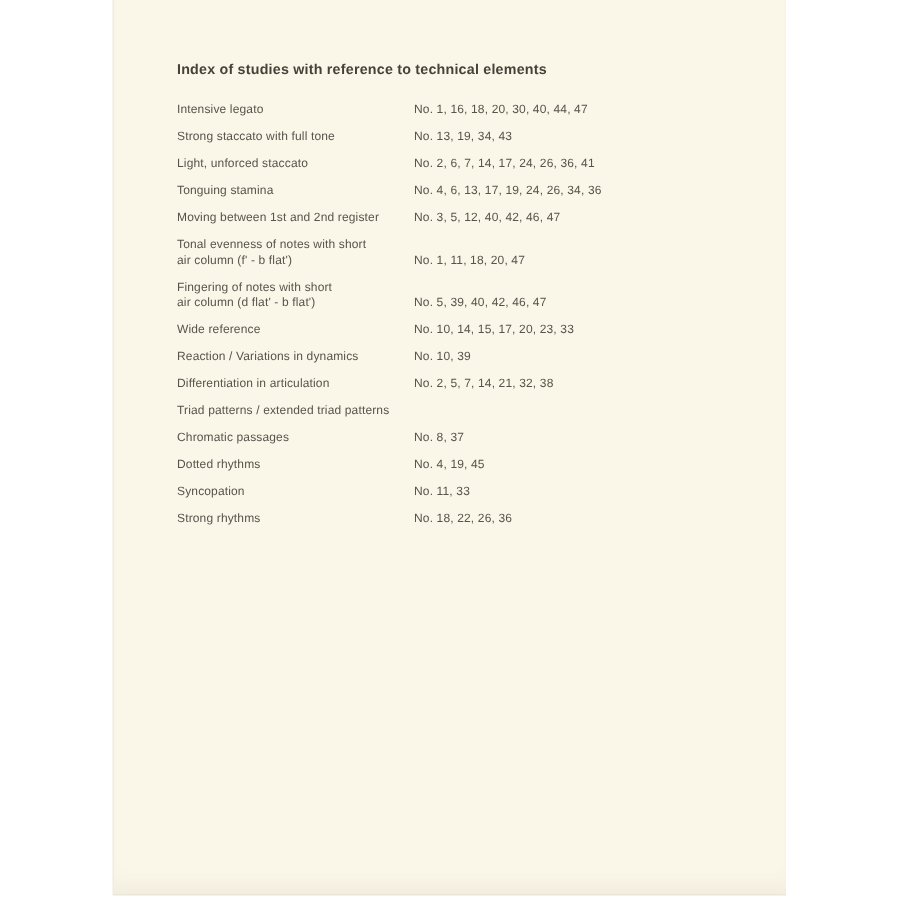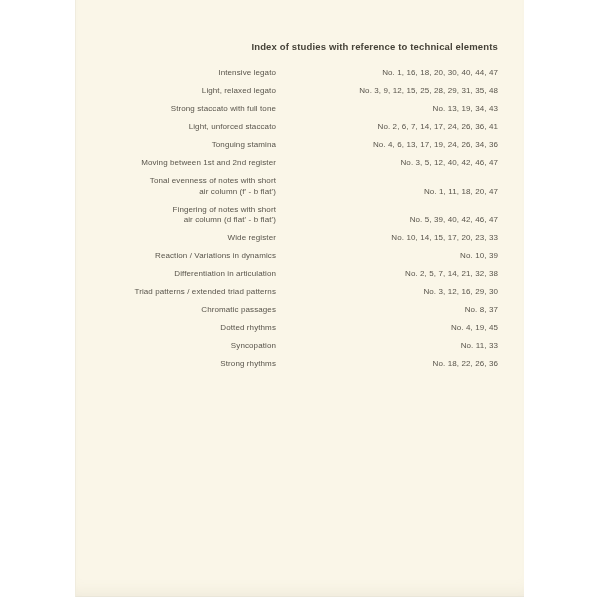--- a/index.html
+++ b/index.html
@@ -12,21 +12,20 @@
   html, body {
     width: 600px; height: 600px;
     background: var(--bg);
     font-family: "Liberation Sans", "DejaVu Sans", sans-serif;
     overflow: hidden;
   }
   .canvas {
     position: relative;
     width: 600px; height: 596px;
     background: var(--bg);
-    text-align: right;
   }
   .book-page {
     position: absolute;
     left: 75px; top: 0;
     width: 449px; height: 597px;
     background: var(--paper);
     border-left: 1px solid rgba(0,0,0,0.04);
     border-bottom: 1px solid rgba(0,0,0,0.06);
     box-shadow: inset 0 -14px 18px -14px rgba(120,110,85,0.12);
   }
@@ -74,24 +73,20 @@
 
       <div class="page-title">Index of studies with reference to technical elements</div>
 
       <div class="index-list">
 
         <div class="index-row">
           <div class="element-label">Intensive legato</div>
           <div class="study-numbers">No. 1, 16, 18, 20, 30, 40, 44, 47</div>
         </div>
         <div class="index-row">
-          <div class="element-label">Light, relaxed legato</div>
-          <div class="study-numbers">No. 3, 9, 12, 15, 25, 28, 29, 31, 35, 48</div>
-        </div>
-        <div class="index-row">
           <div class="element-label">Strong staccato with full tone</div>
           <div class="study-numbers">No. 13, 19, 34, 43</div>
         </div>
         <div class="index-row">
           <div class="element-label">Light, unforced staccato</div>
           <div class="study-numbers">No. 2, 6, 7, 14, 17, 24, 26, 36, 41</div>
         </div>
         <div class="index-row">
           <div class="element-label">Tonguing stamina</div>
           <div class="study-numbers">No. 4, 6, 13, 17, 19, 24, 26, 34, 36</div>
@@ -104,34 +99,33 @@
           <div class="element-label">Tonal evenness of notes with short
 air column (f' - b flat')</div>
           <div class="study-numbers">No. 1, 11, 18, 20, 47</div>
         </div>
         <div class="index-row">
           <div class="element-label">Fingering of notes with short
 air column (d flat' - b flat')</div>
           <div class="study-numbers">No. 5, 39, 40, 42, 46, 47</div>
         </div>
         <div class="index-row">
-          <div class="element-label">Wide register</div>
+          <div class="element-label">Wide reference</div>
           <div class="study-numbers">No. 10, 14, 15, 17, 20, 23, 33</div>
         </div>
         <div class="index-row">
           <div class="element-label">Reaction / Variations in dynamics</div>
           <div class="study-numbers">No. 10, 39</div>
         </div>
         <div class="index-row">
           <div class="element-label">Differentiation in articulation</div>
           <div class="study-numbers">No. 2, 5, 7, 14, 21, 32, 38</div>
         </div>
         <div class="index-row">
           <div class="element-label">Triad patterns / extended triad patterns</div>
-          <div class="study-numbers">No. 3, 12, 16, 29, 30</div>
         </div>
         <div class="index-row">
           <div class="element-label">Chromatic passages</div>
           <div class="study-numbers">No. 8, 37</div>
         </div>
         <div class="index-row">
           <div class="element-label">Dotted rhythms</div>
           <div class="study-numbers">No. 4, 19, 45</div>
         </div>
         <div class="index-row">

